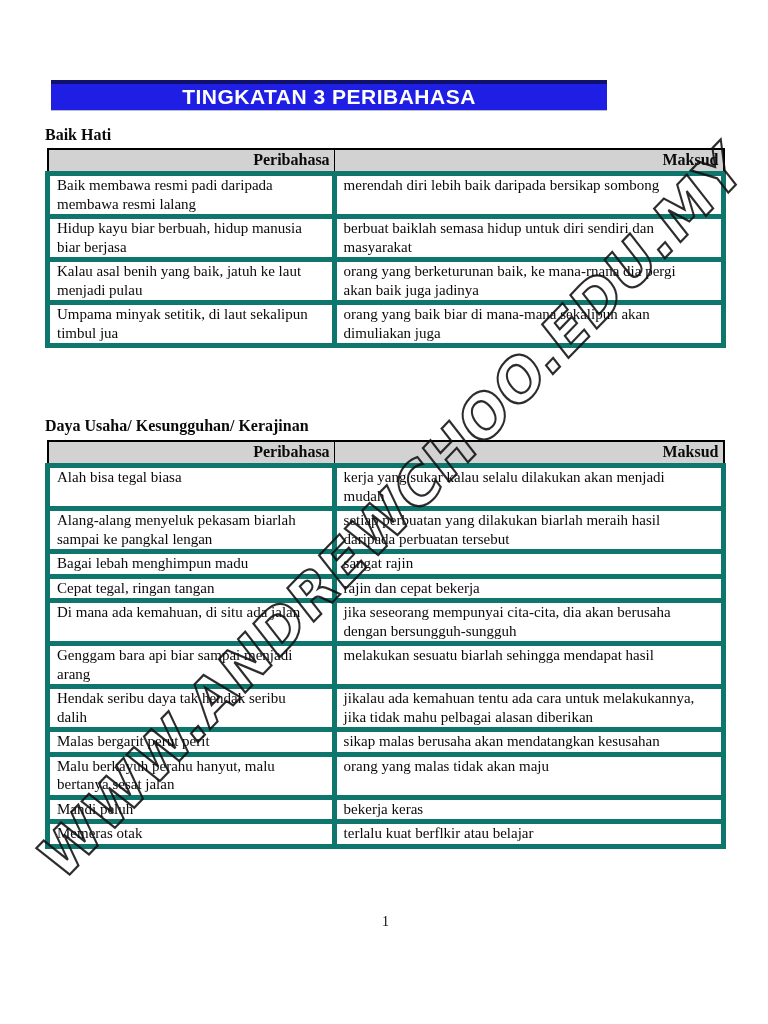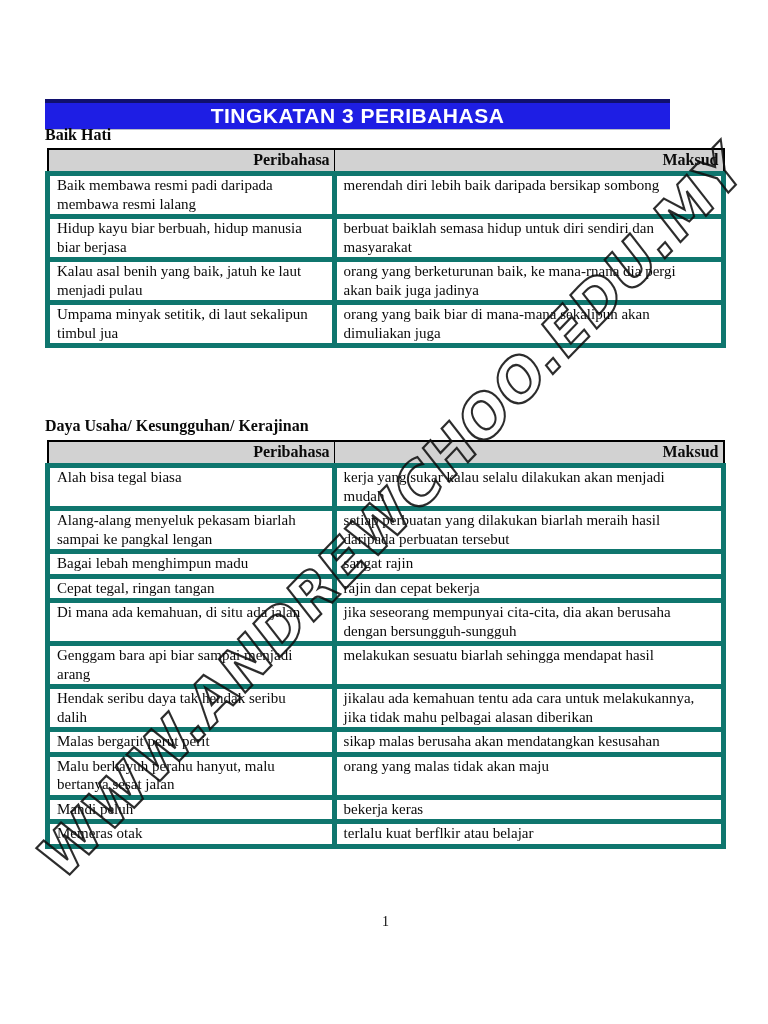--- a/index.html
+++ b/index.html
@@ -4,21 +4,21 @@
 <style>
   html,body { margin:0; padding:0; }
   body {
     width:768px; height:1024px;
     background:#ffffff;
     position:relative;
     font-family:"Liberation Serif", serif;
     color:#0a0a0a;
     overflow:hidden;
   }
-  .content { position:absolute; left:45px; width:625px;margin-top:19px; }
+  .content { position:absolute; left:51px; width:556px; }
 
   
   .title-bar {
     top:80px; height:26px;
     background:#1e1ee4;
     border-top:4px solid #10106e;
     border-bottom:1px solid #b8bcc6;
     display:flex; align-items:center; justify-content:center;
   }
   .title-bar span {

